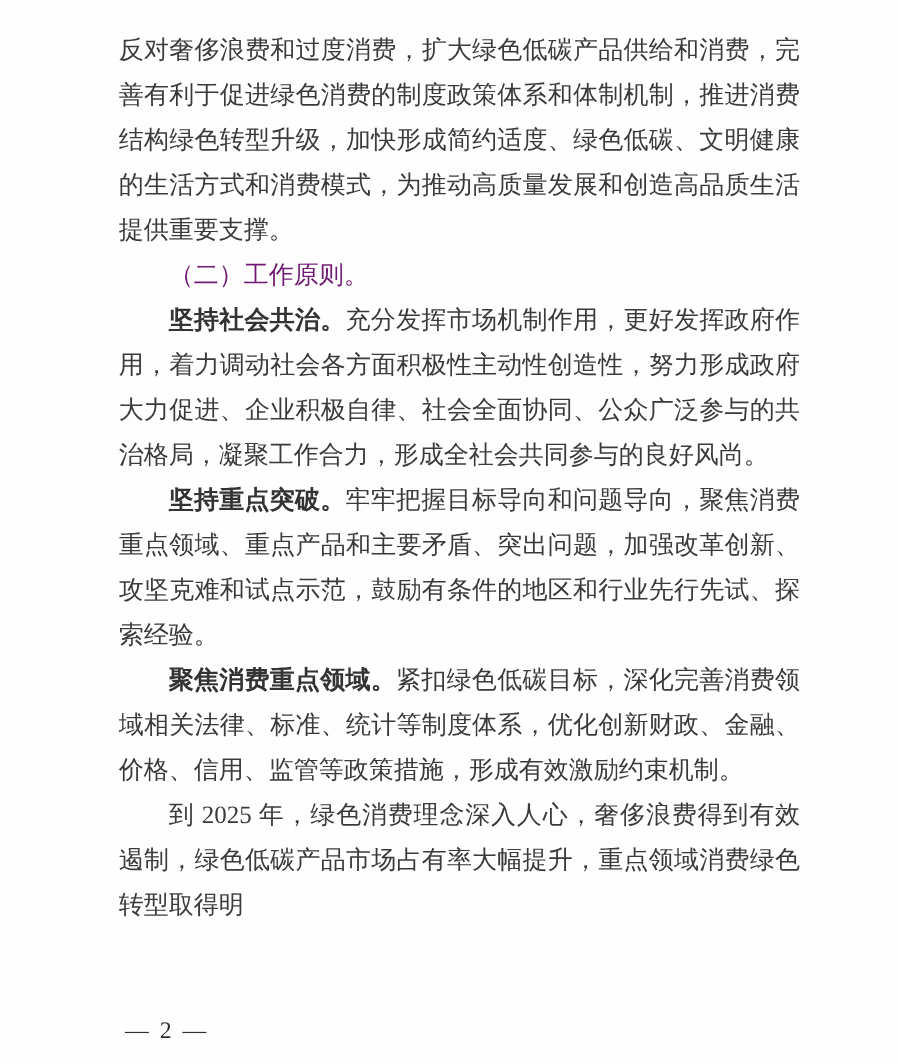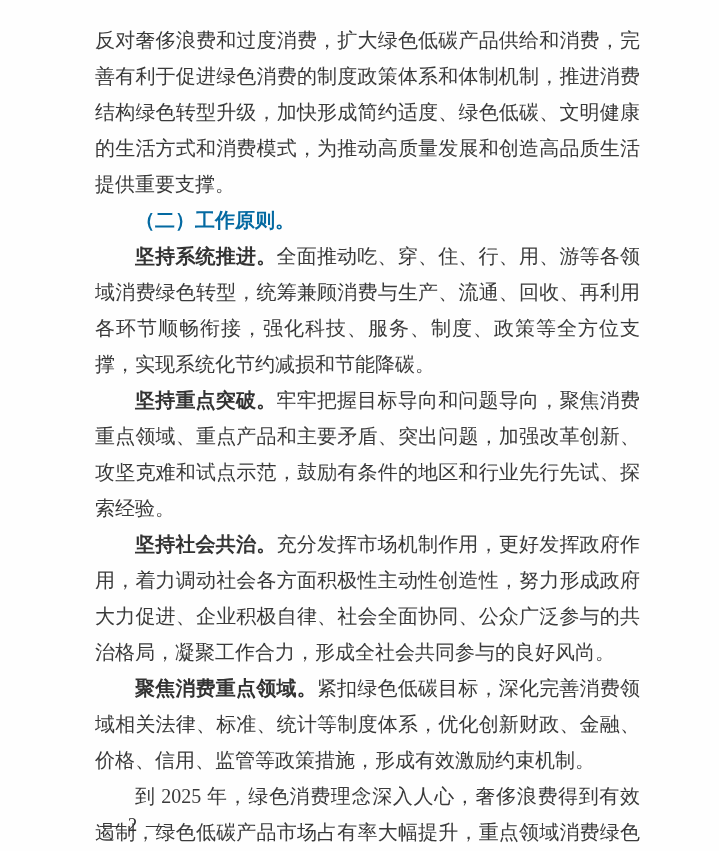--- a/index.html
+++ b/index.html
@@ -26,22 +26,22 @@
     text-align: justify;
   }
   .para {
     margin: 0;
     text-indent: 2em;
   }
   .para.noindent {
     text-indent: 0;
   }
   .para.heading {
-    font-weight: bold;
-    color: #0369a1;
+    font-weight: normal;
+    color: #701a75;
   }
   .lead {
     font-weight: bold;
     color: #333333;
   }
   .footer {
     position: absolute;
     left: 100px;
     top: 814px;
     font-size: 19px;
@@ -53,25 +53,24 @@
 </head>
 <body>
 
 <div class="page">
   <div class="content">
 
     <p class="para noindent"><span>反对奢侈浪费和过度消费，扩大绿色低碳产品供给和消费，完善有利于促进绿色消费的制度政策体系和体制机制，推进消费结构绿色转型升级，加快形成简约适度、绿色低碳、文明健康的生活方式和消费模式，为推动高质量发展和创造高品质生活提供重要支撑。</span></p>
 
     <p class="para heading"><span>（二）工作原则。</span></p>
 
-    <p class="para"><span class="lead">坚持系统推进。</span><span>全面推动吃、穿、住、行、用、游等各领域消费绿色转型，统筹兼顾消费与生产、流通、回收、再利用各环节顺畅衔接，强化科技、服务、制度、政策等全方位支撑，实现系统化节约减损和节能降碳。</span></p>
+
+    <p class="para"><span class="lead">坚持社会共治。</span><span>充分发挥市场机制作用，更好发挥政府作用，着力调动社会各方面积极性主动性创造性，努力形成政府大力促进、企业积极自律、社会全面协同、公众广泛参与的共治格局，凝聚工作合力，形成全社会共同参与的良好风尚。</span></p>
 
     <p class="para"><span class="lead">坚持重点突破。</span><span>牢牢把握目标导向和问题导向，聚焦消费重点领域、重点产品和主要矛盾、突出问题，加强改革创新、攻坚克难和试点示范，鼓励有条件的地区和行业先行先试、探索经验。</span></p>
-
-    <p class="para"><span class="lead">坚持社会共治。</span><span>充分发挥市场机制作用，更好发挥政府作用，着力调动社会各方面积极性主动性创造性，努力形成政府大力促进、企业积极自律、社会全面协同、公众广泛参与的共治格局，凝聚工作合力，形成全社会共同参与的良好风尚。</span></p>
 
     <p class="para"><span class="lead">聚焦消费重点领域。</span><span>紧扣绿色低碳目标，深化完善消费领域相关法律、标准、统计等制度体系，优化创新财政、金融、价格、信用、监管等政策措施，形成有效激励约束机制。</span></p>
 
 
     <p class="para"><span>到 2025 年，绿色消费理念深入人心，奢侈浪费得到有效遏制，绿色低碳产品市场占有率大幅提升，重点领域消费绿色转型取得明</span></p>
 
   </div>
 
   <div class="footer">— 2 —</div>
 </div>

